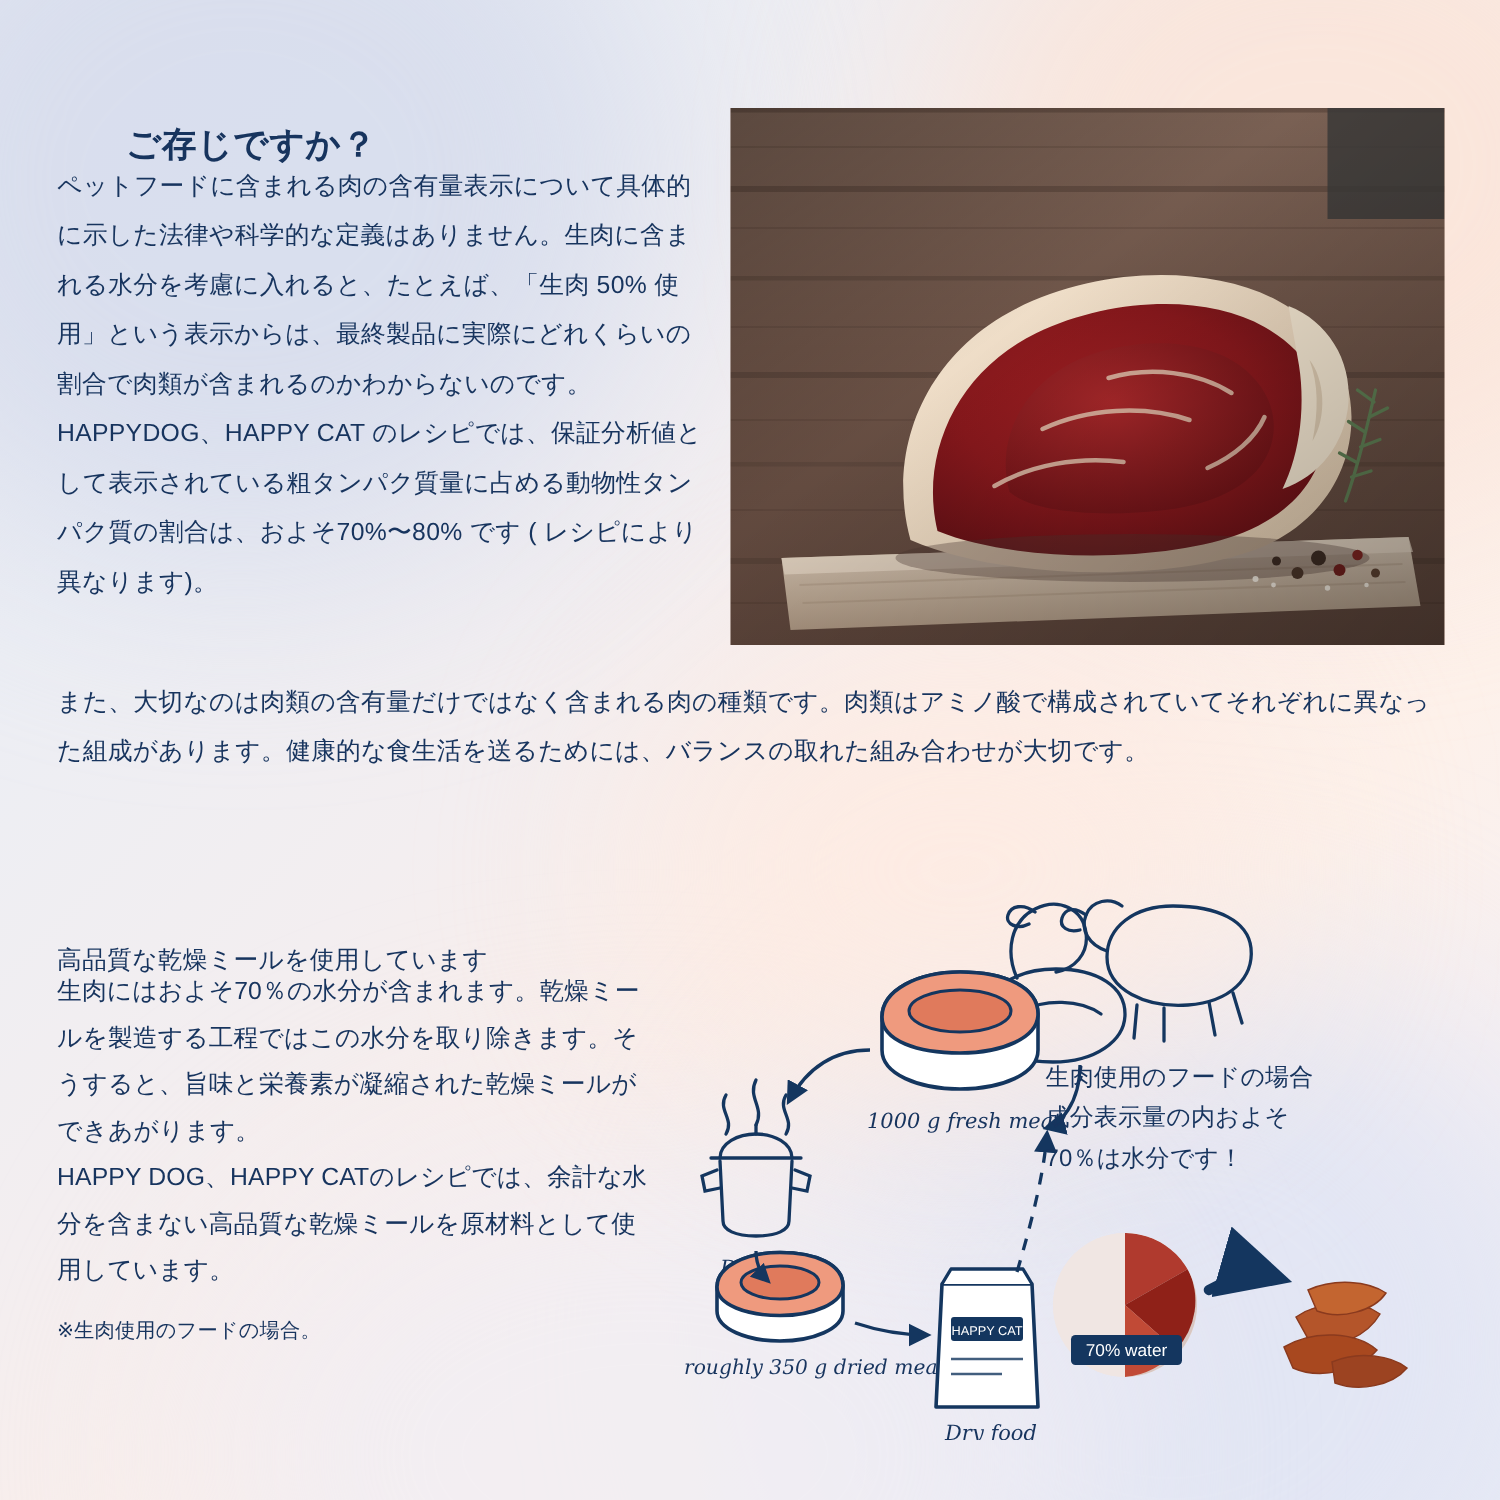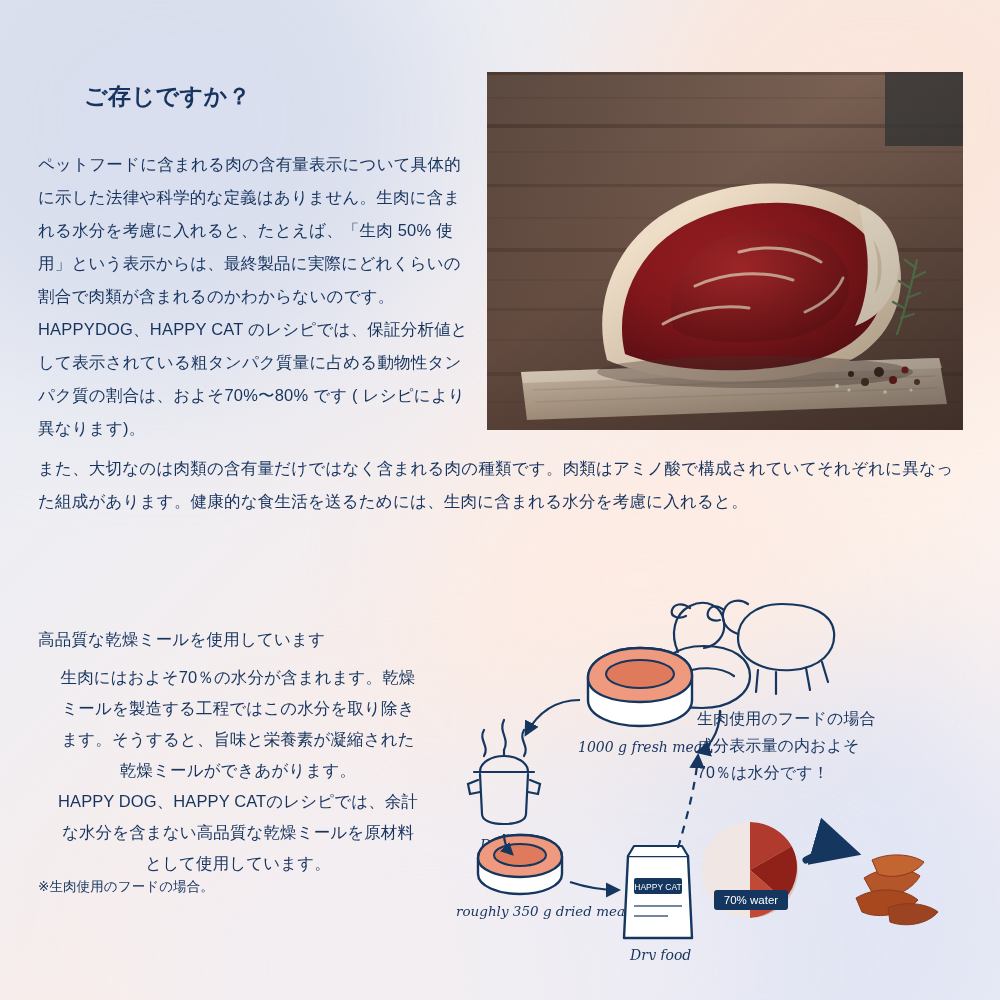--- a/index.html
+++ b/index.html
@@ -54,21 +54,20 @@
 
   .s1-left-text {
     position: absolute;
     left: 38px;
     top: 108px;
     width: 432px;
     font-size: 16.5px;
     line-height: 33px;
     color: #17345e;
     letter-spacing: 0.2px;
-    margin-top: 40px;
   }
   .s1-left-text p { margin: 0; }
 
   .s1-full-text {
     position: absolute;
     left: 38px;
     top: 452px;
     width: 925px;
     font-size: 16.5px;
     line-height: 33px;
@@ -102,21 +101,21 @@
   .s2-text {
     position: absolute;
     left: 38px;
     top: 646px;
     width: 400px;
     font-size: 16.5px;
     line-height: 31px;
     color: #17345e;
     letter-spacing: 0.1px;
   }
-  .s2-text p { margin: 16px; text-align: center; }
+  .s2-text p { margin: 0; }
   .s2-note {
     position: absolute;
     left: 38px;
     top: 878px;
     font-size: 13.5px;
     color: #17345e;
     letter-spacing: 0.1px;
   }
 
   
@@ -160,21 +159,21 @@
   <div class="content">
 
     <h2 class="s1-heading">ご存じですか？</h2>
 
     <div class="s1-left-text">
       <p style="white-space: pre-line;">ペットフードに含まれる肉の含有量表示について具体的に示した法律や科学的な定義はありません。生肉に含まれる水分を考慮に入れると、たとえば、「生肉 50% 使用」という表示からは、最終製品に実際にどれくらいの割合で肉類が含まれるのかわからないのです。
 HAPPYDOG、HAPPY CAT のレシピでは、保証分析値として表示されている粗タンパク質量に占める動物性タンパク質の割合は、およそ70%〜80% です ( レシピにより異なります)。</p>
     </div>
 
     <div class="s1-full-text">
-      <p>また、大切なのは肉類の含有量だけではなく含まれる肉の種類です。肉類はアミノ酸で構成されていてそれぞれに異なった組成があります。健康的な食生活を送るためには、生肉に含まれる水分を考慮に入れると。</p>
+      <p>また、大切なのは肉類の含有量だけではなく含まれる肉の種類です。肉類はアミノ酸で構成されていてそれぞれに異なった組成があります。健康的な食生活を送るためには、バランスの取れた組み合わせが大切です。</p>
     </div>
 
     <div class="photo">
       <svg width="476" height="358" viewBox="0 0 476 358" xmlns="http://www.w3.org/2000/svg" role="img">
         <defs>
           <linearGradient id="woodBg" x1="0" y1="0" x2="0" y2="1">
             <stop offset="0%" stop-color="#7a6154"></stop>
             <stop offset="45%" stop-color="#6b5246"></stop>
             <stop offset="100%" stop-color="#5a4339"></stop>
           </linearGradient>

